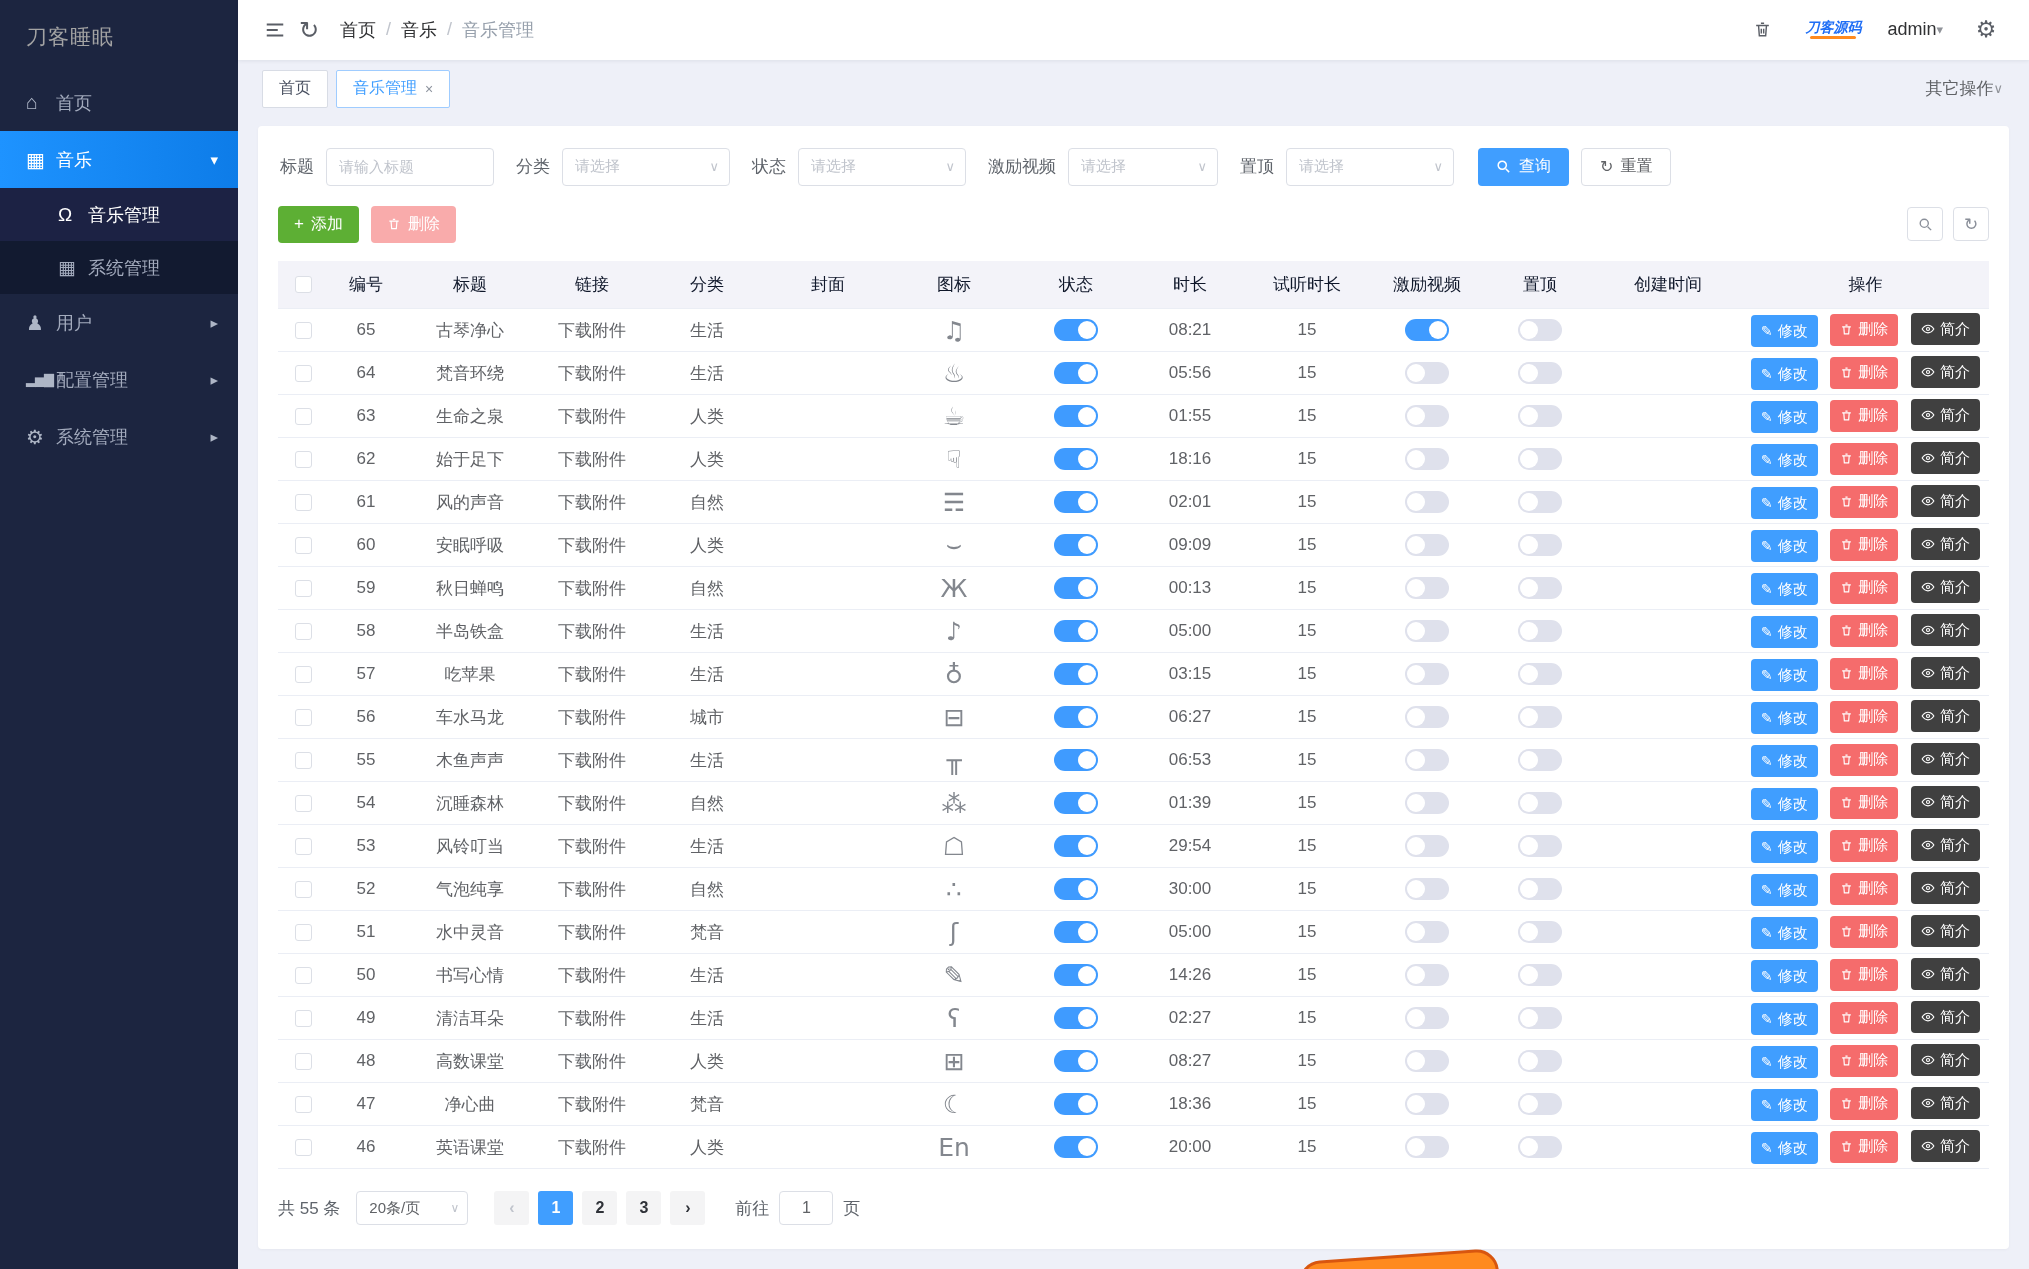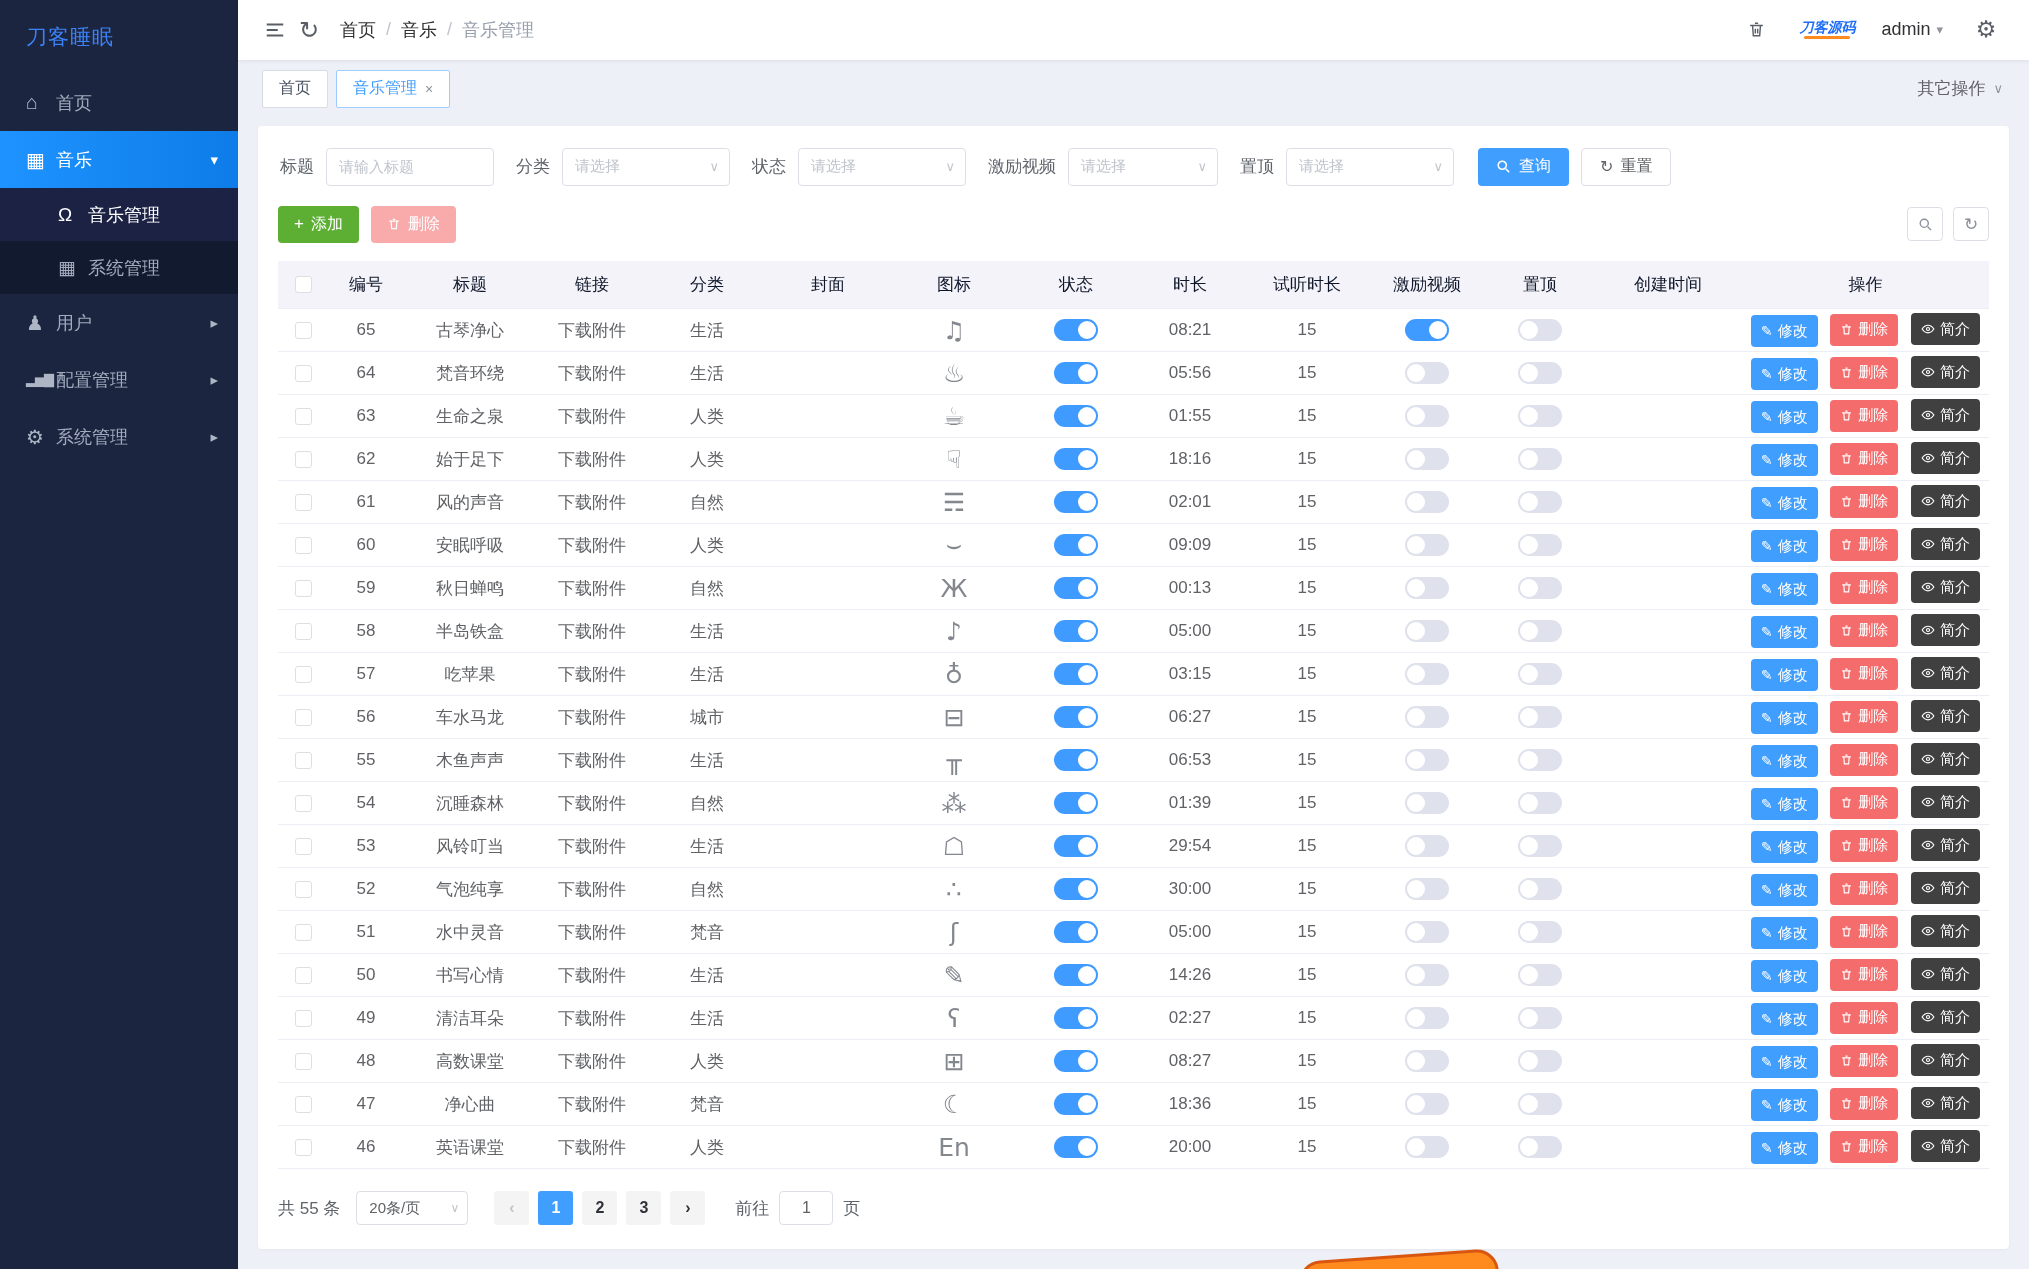--- a/index.html
+++ b/index.html
@@ -2,21 +2,21 @@
 <html><head>
 <meta charset="utf-8">
 <style>
   * { margin:0; padding:0; box-sizing:border-box; }
   html,body { width:2029px; height:1269px; overflow:hidden;
     font-family:"Liberation Sans","DejaVu Sans",sans-serif; font-size:17px; color:#606266; background:#eef0f8; }
   .layout { display:flex; width:100%; height:100%; }
 
   
   .sidebar { width:238px; min-width:238px; height:100%; background:#1c2540; color:#a3abbd; display:flex; flex-direction:column; }
-  .logo { height:74px; display:flex; align-items:center; padding-left:26px; font-size:21px; color:#3b82f6; letter-spacing:1px; }
+  .logo { height:74px; display:flex; align-items:center; padding-left:26px; font-size:21px; color:#a3a3a3; letter-spacing:1px; }
   .menu-item { height:57px; display:flex; align-items:center; padding:0 20px 0 26px; font-size:18px; cursor:pointer; position:relative; }
   .menu-item .mi-icon { width:30px; font-size:20px; color:#aeb6c6; }
   .menu-item .caret { margin-left:auto; font-size:15px; color:#aeb6c6; }
   .menu-item.active { background:linear-gradient(90deg,#1e93ff,#0d7ce8); color:#fff; }
   .menu-item.active .mi-icon,.menu-item.active .caret { color:#fff; }
   .submenu { background:#121a30; }
   .submenu-item { height:53px; display:flex; align-items:center; padding-left:58px; font-size:18px; cursor:pointer; }
   .submenu-item .mi-icon { width:30px; font-size:19px; }
   .submenu-item.active { color:#ffffff; background:rgba(80,70,160,0.18); }
 
@@ -25,28 +25,28 @@
 
   .navbar { height:60px; background:#fff; display:flex; align-items:center; padding:0 26px 0 20px; box-shadow:0 1px 4px rgba(0,21,41,.08); z-index:5; }
   .nav-ic { width:34px; height:34px; display:flex; align-items:center; justify-content:center; color:#5a5e66; cursor:pointer; font-size:22px; }
   .breadcrumb { display:flex; align-items:center; gap:10px; margin-left:14px; font-size:18px; color:#303133; }
   .breadcrumb .sep { color:#c0c4cc; }
   .breadcrumb .crumb-last { color:#97a0ac; }
   .nav-right { margin-left:auto; display:flex; align-items:center; gap:26px; }
   .logo-badge { display:flex; flex-direction:column; align-items:center; line-height:1; cursor:pointer; }
   .logo-badge .lb-txt { color:#1f6ef5; font-weight:bold; font-style:italic; font-size:14px; }
   .logo-badge .lb-sub { width:46px; height:3px; background:#ff8a1e; margin-top:2px; border-radius:2px; }
-  .user-drop { display:flex; align-items:center; gap:6px; color:#303133; font-size:18px; cursor:pointer; }
+  .user-drop { display:flex; align-items:center; gap:0; color:#303133; font-size:18px; cursor:pointer; }
   .user-drop .caret { color:#909399; font-size:13px; }
 
   .tabstrip { height:58px; display:flex; align-items:center; padding:0 26px 0 16px; }
   .tab { height:38px; display:flex; align-items:center; gap:8px; background:#fff; border:1px solid #d8dce5; padding:0 16px; font-size:16px; color:#495060; margin-left:8px; cursor:pointer; border-radius:2px; }
   .tab.active { color:#409eff; border-color:#9fccff; }
   .tab .tab-close { font-size:14px; color:#8d939e; }
-  .strip-right { margin-left:auto; display:flex; align-items:center; gap:8px; color:#606266; font-size:17px; cursor:pointer; }
+  .strip-right { margin-left:auto; display:flex; align-items:center; color:#606266; font-size:17px; cursor:pointer; }
   .strip-right .caret { color:#909399; font-size:13px; }
 
   .content { flex:1; padding:8px 20px 20px; position:relative; }
   .card { background:#fff; border-radius:4px; padding:22px 20px 24px; box-shadow:0 1px 3px rgba(0,0,0,.04); }
 
   
   .filterbar { display:flex; align-items:center; flex-wrap:nowrap; }
   .f-label { font-size:17px; color:#5f646b; margin:0 12px 0 22px; white-space:nowrap; }
   .f-label:first-child { margin-left:2px; }
   .f-input { width:168px; height:38px; border:1px solid #dcdfe6; border-radius:4px; padding:0 12px; font-size:15px; color:#606266; outline:none; font-family:inherit; }

